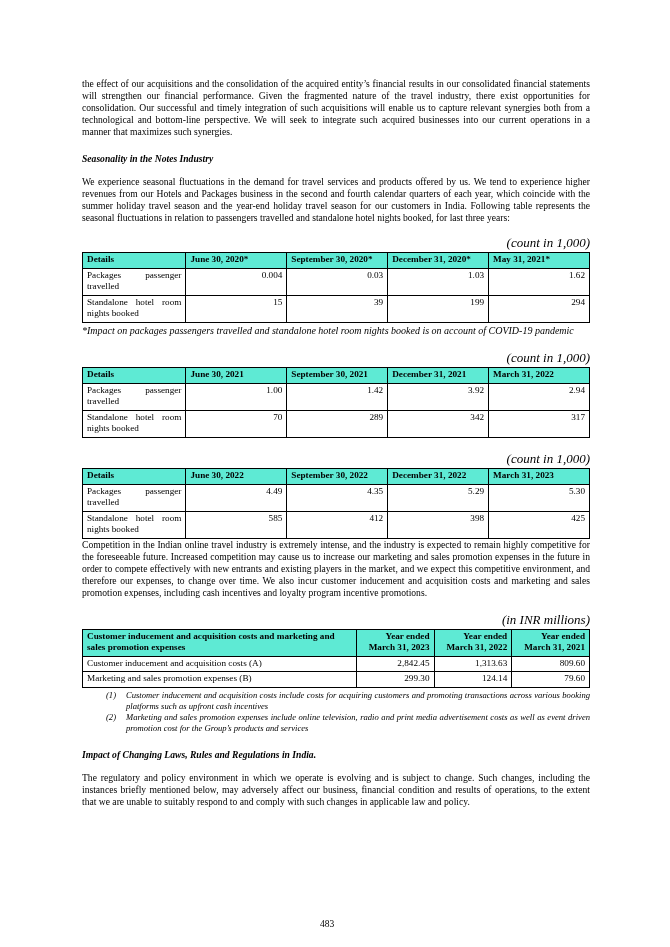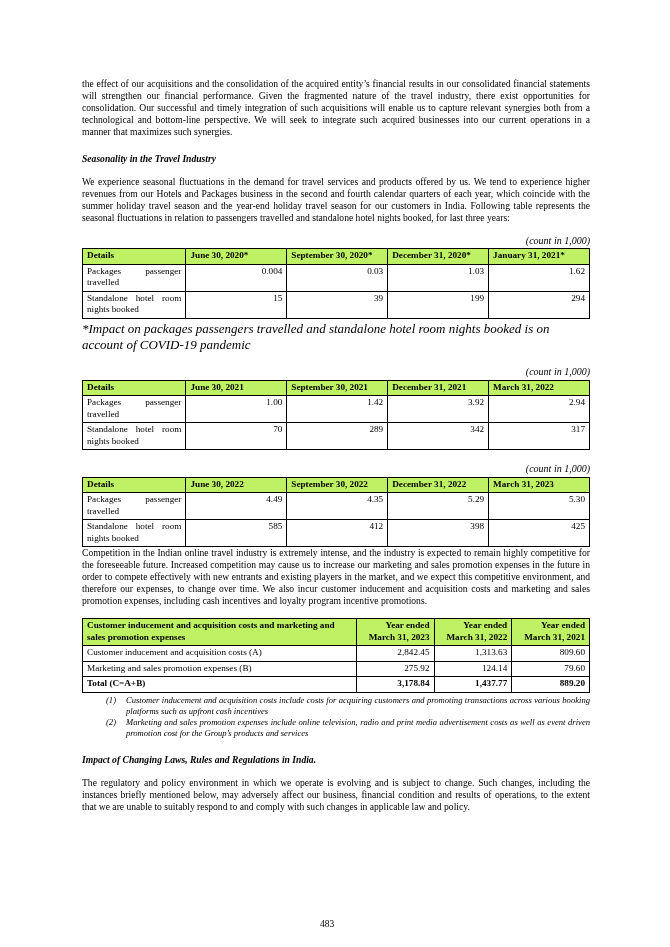--- a/index.html
+++ b/index.html
@@ -23,45 +23,45 @@
   }
   .section-heading {
     font-weight: bold;
     font-style: italic;
     font-size: 9.6px;
     margin: 15px 0 11px 0;
   }
   .unit-note {
     text-align: right;
     font-style: italic;
-    font-size: 10px;
+    font-size: 13px;
     margin: 3px 0 1px 0;
   }
   .unit-note.gap-top { margin-top: 13px; }
   table.doc-table {
     width: 100%;
     border-collapse: collapse;
     table-layout: fixed;
     font-size: 9.2px;
   }
   table.doc-table th, table.doc-table td {
     border: 1px solid #000000;
     padding: 1px 4px 2px 4px;
     vertical-align: top;
   }
   table.doc-table thead th {
-    background: #bef264;
+    background: #5eead4;
     font-weight: bold;
     text-align: left;
   }
   td.label-cell { text-align: justify; }
   td.num { text-align: right; }
   .table-footnote {
     font-style: italic;
-    font-size: 13px;
+    font-size: 10px;
     margin: 2px 0 0 0;
   }
   table.exp-table thead th.year-col { text-align: right; }
   table.exp-table tr.total-row td { font-weight: bold; }
   .notes-block {
     font-style: italic;
     font-size: 8.6px;
     margin: 2px 0 0 0;
   }
   .notes-title { margin: 0 0 1px 0; }
@@ -80,40 +80,40 @@
   col.e-label { width: 54%; }
   col.e-year { width: 15.33%; }
 </style>
 </head>
 <body>
 
 <div class="page">
 
   <p class="body-text">the effect of our acquisitions and the consolidation of the acquired entity’s financial results in our consolidated financial statements will strengthen our financial performance. Given the fragmented nature of the travel industry, there exist opportunities for consolidation. Our successful and timely integration of such acquisitions will enable us to capture relevant synergies both from a technological and bottom-line perspective. We will seek to integrate such acquired businesses into our current operations in a manner that maximizes such synergies.</p>
 
-  <div class="section-heading">Seasonality in the Travel Industry</div>
+  <div class="section-heading">Seasonality in the Notes Industry</div>
 
   <p class="body-text">We experience seasonal fluctuations in the demand for travel services and products offered by us. We tend to experience higher revenues from our Hotels and Packages business in the second and fourth calendar quarters of each year, which coincide with the summer holiday travel season and the year-end holiday travel season for our customers in India. Following table represents the seasonal fluctuations in relation to passengers travelled and standalone hotel nights booked, for last three years:</p>
 
   <div class="unit-note">(count in 1,000)</div>
   <table class="doc-table season-table">
     <colgroup>
       <col class="c-details">
         <col class="c-q">
         <col class="c-q">
         <col class="c-q">
         <col class="c-q">
     </colgroup>
     <thead>
       <tr>
         <th>Details</th>
         <th>June 30, 2020*</th>
         <th>September 30, 2020*</th>
         <th>December 31, 2020*</th>
-        <th>January 31, 2021*</th>
+        <th>May 31, 2021*</th>
       </tr>
     </thead>
     <tbody>
       <tr>
         <td class="label-cell">Packages passenger travelled</td>
         <td class="num">0.004</td>
         <td class="num">0.03</td>
         <td class="num">1.03</td>
         <td class="num">1.62</td>
       </tr>
@@ -196,20 +196,21 @@
         <td class="num">412</td>
         <td class="num">398</td>
         <td class="num">425</td>
       </tr>
     </tbody>
   </table>
 
 
   <p class="body-text">Competition in the Indian online travel industry is extremely intense, and the industry is expected to remain highly competitive for the foreseeable future. Increased competition may cause us to increase our marketing and sales promotion expenses in the future in order to compete effectively with new entrants and existing players in the market, and we expect this competitive environment, and therefore our expenses, to change over time. We also incur customer inducement and acquisition costs and marketing and sales promotion expenses, including cash incentives and loyalty program incentive promotions.</p>
 
+  <div class="unit-note gap-top">(in INR millions)</div>
   <table class="doc-table exp-table">
     <colgroup>
       <col class="e-label">
         <col class="e-year">
         <col class="e-year">
         <col class="e-year">
     </colgroup>
     <thead>
       <tr>
         <th>Customer inducement and acquisition costs and marketing and sales promotion expenses</th>
@@ -220,29 +221,23 @@
     </thead>
     <tbody>
       <tr>
         <td>Customer inducement and acquisition costs (A)</td>
         <td class="num">2,842.45</td>
         <td class="num">1,313.63</td>
         <td class="num">809.60</td>
       </tr>
       <tr>
         <td>Marketing and sales promotion expenses (B)</td>
-        <td class="num">275.92</td>
+        <td class="num">299.30</td>
         <td class="num">124.14</td>
         <td class="num">79.60</td>
-      </tr>
-      <tr class="total-row">
-        <td>Total (C=A+B)</td>
-        <td class="num">3,178.84</td>
-        <td class="num">1,437.77</td>
-        <td class="num">889.20</td>
       </tr>
     </tbody>
   </table>
 
   <div class="notes-block">
     <div class="note-item">
       <span class="note-num">(1)</span>
       <span class="note-text">Customer inducement and acquisition costs include costs for acquiring customers and promoting transactions across various booking platforms such as upfront cash incentives</span>
     </div>
     <div class="note-item">

